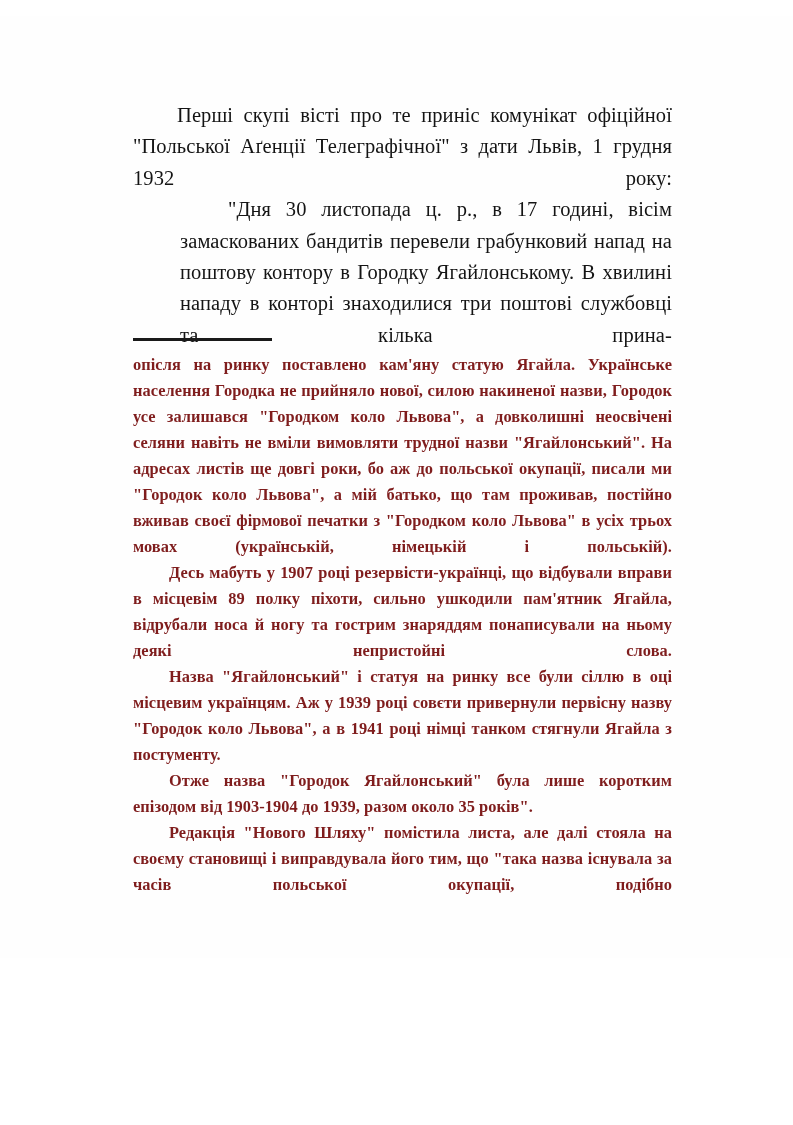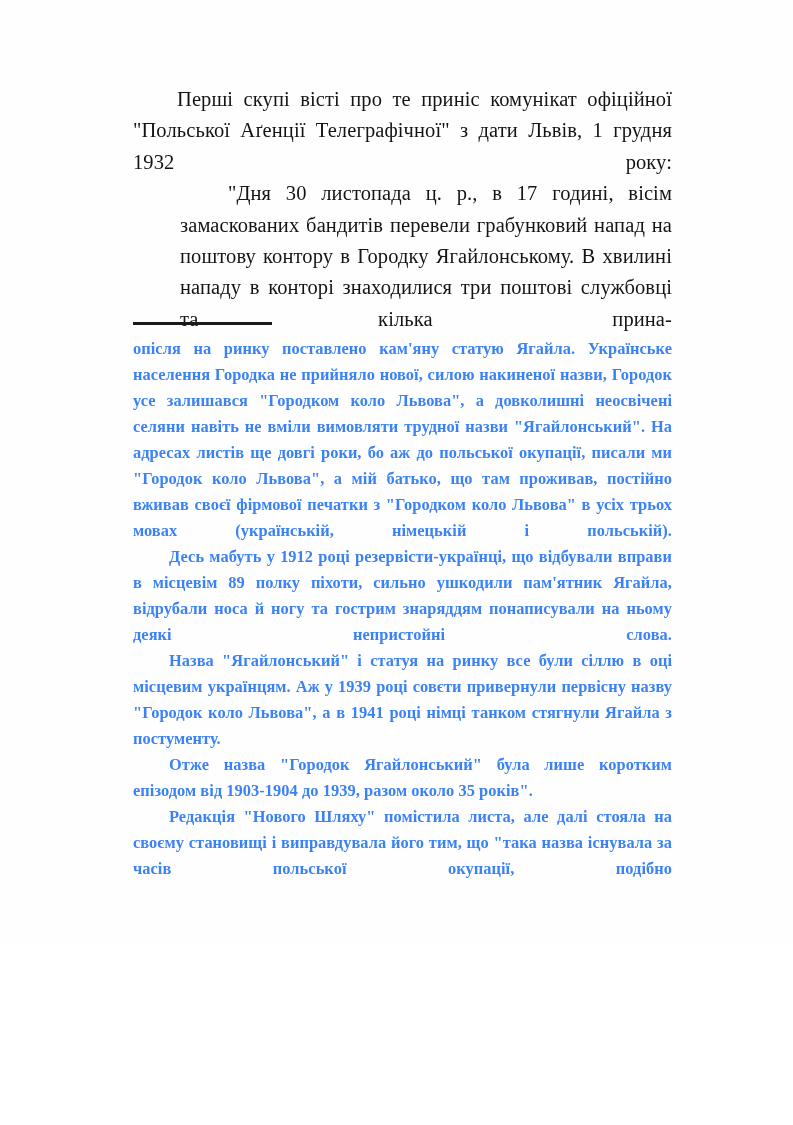--- a/index.html
+++ b/index.html
@@ -6,21 +6,21 @@
   html, body {
     margin: 0;
     padding: 0;
     background: #ffffff;
   }
 
   .page {
     position: relative;
     width: 793px;
     height: 942px;
-    margin: 0 auto;
+    margin: 16px auto;
     background: #fefefe;
     overflow: hidden;
     font-family: "Liberation Serif", "DejaVu Serif", serif;
     color: #111111;
   }
 
   
   .main-block {
     position: absolute;
     left: 133px;
@@ -69,21 +69,21 @@
   }
 
   .footnote-block p {
     margin: 0;
     font-size: 16.4px;
     line-height: 26.0px;
     text-align: justify;
     text-align-last: justify;
     font-weight: bold;
     letter-spacing: 0.05px;
-    color: #3b82f6;
+    color: #7f1d1d;
   }
 
   .footnote-block p.indent {
     text-indent: 36px;
   }
 
   .footnote-block p.no-justify-last {
     text-align-last: left;
   }
 
@@ -105,21 +105,21 @@
 
   <div class="main-block">
     <p class="p-intro">Перші скупі вісті про те приніс комунікат офіційної "Польської Аґенції Телеграфічної" з дати Львів, 1 грудня 1932 року:</p>
     <p class="p-quote">"Дня 30 листопада ц. р., в 17 годині, вісім замаскованих бандитів перевели грабунковий напад на поштову контору в Городку Ягайлонському. В хвилині нападу в конторі знаходилися три поштові службовці та кілька прина-</p>
   </div>
 
   <div class="footnote-rule"></div>
 
   <div class="footnote-block">
     <p>опісля на ринку поставлено кам'яну статую Ягайла. Українське населення Городка не прийняло нової, силою накиненої назви, Городок усе залишався "Городком коло Львова", а довколишні неосвічені селяни навіть не вміли вимовляти трудної назви "Ягайлонський". На адресах листів ще довгі роки, бо аж до польської окупації, писали ми "Городок коло Львова", а мій батько, що там проживав, постійно вживав своєї фірмової печатки з "Городком коло Львова" в усіх трьох мовах (українській, німецькій і польській).</p>
-    <p class="indent">Десь мабуть у 1912 році резервісти-українці, що відбували вправи в місцевім 89 полку піхоти, сильно ушкодили пам'ятник Ягайла, відрубали носа й ногу та гострим знаряддям понаписували на ньому деякі непристойні слова.</p>
+    <p class="indent">Десь мабуть у 1907 році резервісти-українці, що відбували вправи в місцевім 89 полку піхоти, сильно ушкодили пам'ятник Ягайла, відрубали носа й ногу та гострим знаряддям понаписували на ньому деякі непристойні слова.</p>
     <p class="indent">Назва "Ягайлонський" і статуя на ринку все були сіллю в оці місцевим українцям. Аж у 1939 році совєти привернули первісну назву "Городок коло Львова", а в 1941 році німці танком стягнули Ягайла з постументу.</p>
     <p class="indent no-justify-last">Отже назва "Городок Ягайлонський" була лише коротким епізодом від 1903-1904 до 1939, разом около 35 років".</p>
     <p class="indent">Редакція "Нового Шляху" помістила листа, але далі стояла на своєму становищі і виправдувала його тим, що "така назва існувала за часів польської окупації, подібно</p>
   </div>
 
   <div class="page-number">9</div>
 
 </div>
 
 </body></html>

